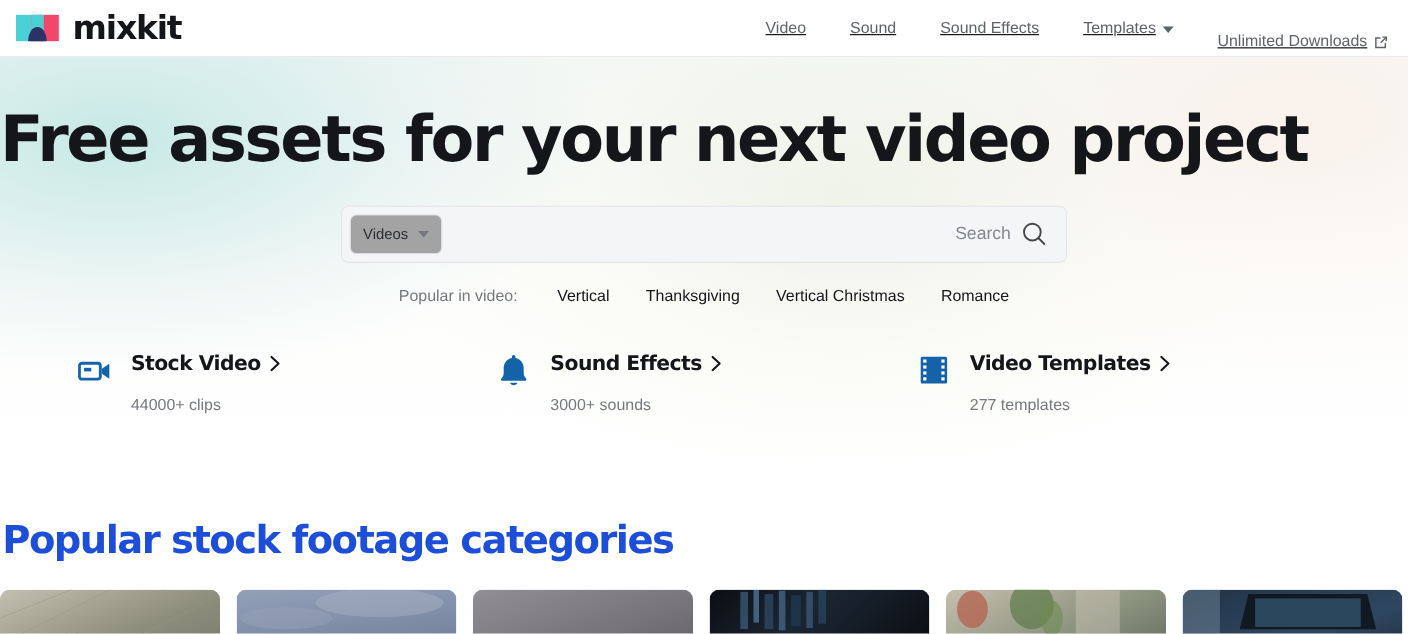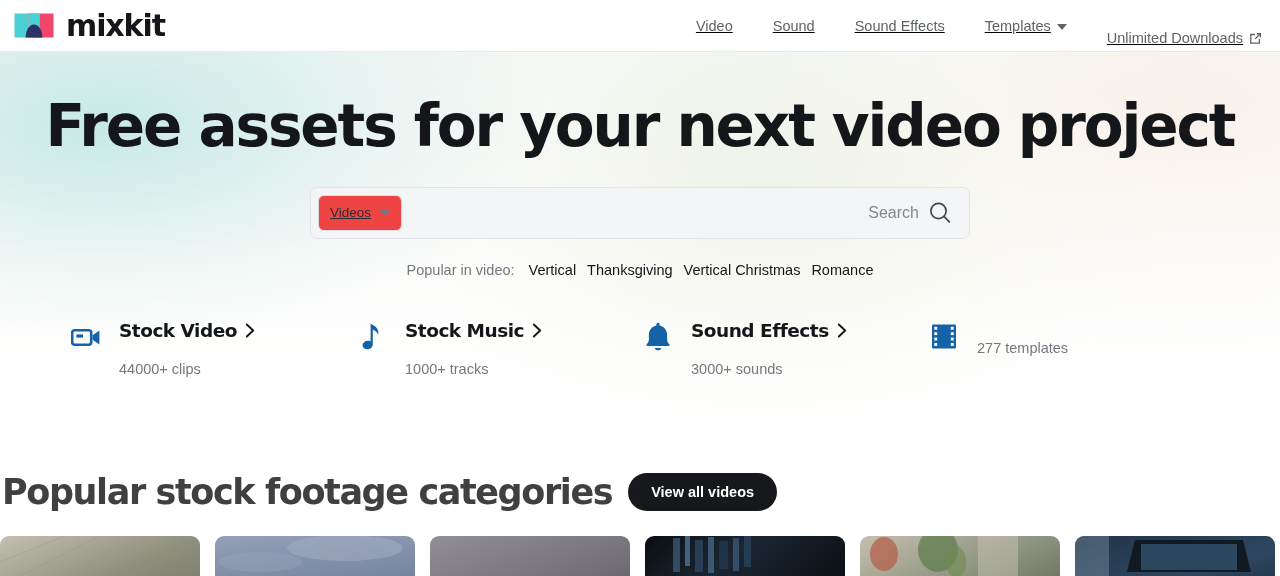--- a/index.html
+++ b/index.html
@@ -75,21 +75,20 @@
     position: relative;
     height: 368px;
     background:
       radial-gradient(ellipse 620px 300px at 8% 20%, rgba(196,232,228,0.95) 0%, rgba(214,236,233,0.4) 45%, rgba(255,255,255,0) 72%),
       radial-gradient(ellipse 520px 330px at 60% 35%, rgba(236,240,226,0.75) 0%, rgba(245,245,235,0.25) 50%, rgba(255,255,255,0) 78%),
       radial-gradient(ellipse 560px 300px at 92% 15%, rgba(250,240,232,0.85) 0%, rgba(252,247,242,0.35) 50%, rgba(255,255,255,0) 80%),
       linear-gradient(180deg, #f4f8f6 0%, #fdfdfc 55%, #ffffff 100%);
     overflow: hidden;
   }
   .hero-title {
-    text-align: center;
     padding-top: 42px;
     font-size: 58px;
     line-height: 1.12;
     font-weight: 700;
     letter-spacing: -2.1px;
     color: #15161a;
     font-family: "DejaVu Sans", sans-serif;
   }
 
   
@@ -100,32 +99,31 @@
     background: #f4f5f6;
     border: 1px solid #e3e4e6;
     border-radius: 7px;
     display: flex;
     align-items: center;
     padding: 0 8px 0 7px;
   }
   .type-select {
     height: 36px;
     min-width: 82px;
-    background: #ef4444;
+    background: #a3a3a3;
     border: 1px solid #dcdde0;
     border-radius: 6px;
     display: flex;
     align-items: center;
     justify-content: center;
     gap: 9px;
     padding: 0 11px;
     font-size: 13.5px;
     color: #2b2d31;
     cursor: pointer;
-    text-decoration: underline;
   }
   .caret-sm {
     width: 0; height: 0;
     border-left: 5px solid transparent;
     border-right: 5px solid transparent;
     border-top: 6px solid #75787d;
   }
   .search-input {
     flex: 1;
     border: none;
@@ -149,21 +147,21 @@
   
   .popular {
     display: flex;
     justify-content: center;
     align-items: baseline;
     gap: 11px;
     margin-top: 23px;
     font-size: 14.5px;
   }
   .popular-label { color: #75787d; margin-right: 3px; }
-  .popular-link { color: #15161a; cursor: pointer; }
+  .popular-link { color: #15161a; cursor: pointer; margin-left: 22px; }
 
   
   .shortcuts {
     display: flex;
     margin-top: 42px;
     padding: 0 66px 0 70px;
   }
   .shortcut {
     flex: 1;
     display: flex;
@@ -192,21 +190,21 @@
     display: flex;
     align-items: center;
     gap: 16px;
     padding: 0 0 0 2px;
     margin-top: 52px;
   }
   .section-title {
     font-size: 35px;
     font-weight: 700;
     letter-spacing: -1.4px;
-    color: #404040;
+    color: #1d4ed8;
     font-family: "DejaVu Sans", sans-serif;
   }
   .pill-btn {
     background: #16181c;
     color: #ffffff;
     border: none;
     border-radius: 22px;
     height: 38px;
     padding: 0 23px;
     font-size: 14.5px;
@@ -319,36 +317,20 @@
         <div class="shortcut-title">
           <span>Stock Video</span>
           <svg class="chev" viewBox="0 0 10 15" fill="none" stroke="#15161a" stroke-width="1.9">
             <path d="M1.8 1.5 L8.2 7.5 L1.8 13.5" stroke-linecap="round" stroke-linejoin="round"></path>
           </svg>
         </div>
         <div class="shortcut-sub">44000+ clips</div>
       </div>
     </div>
 
-    <div class="shortcut">
-      <span class="shortcut-icon">
-        <svg width="22" height="28" viewBox="0 0 22 28" fill="#1463a8">
-          <path d="M9.6 0.8 L9.6 18.2 C9.6 18.2 8.4 17.4 6.4 17.7 C3.6 18.1 1.4 20.2 1.6 22.6 C1.8 25.0 4.2 26.6 7.0 26.2 C9.6 25.8 11.8 23.8 11.8 21.4 L11.8 6.6 C13.4 7.6 15.8 8.6 17.2 11.4 C18.0 8.0 16.2 4.2 12.8 2.4 C11.6 1.7 10.6 1.1 9.6 0.8 Z"></path>
-        </svg>
-      </span>
-      <div>
-        <div class="shortcut-title">
-          <span>Stock Music</span>
-          <svg class="chev" viewBox="0 0 10 15" fill="none" stroke="#15161a" stroke-width="1.9">
-            <path d="M1.8 1.5 L8.2 7.5 L1.8 13.5" stroke-linecap="round" stroke-linejoin="round"></path>
-          </svg>
-        </div>
-        <div class="shortcut-sub">1000+ tracks</div>
-      </div>
-    </div>
 
     <div class="shortcut">
       <span class="shortcut-icon">
         <svg width="26" height="29" viewBox="0 0 26 29" fill="#1463a8">
           <path d="M13 0.8 C12.1 0.8 11.4 1.5 11.4 2.4 L11.4 3.4 C7.0 4.2 3.9 8.0 3.9 12.6 L3.9 17.4 C3.9 19.2 3.1 20.9 1.8 22.1 C1.0 22.8 1.5 24.1 2.6 24.1 L23.4 24.1 C24.5 24.1 25.0 22.8 24.2 22.1 C22.9 20.9 22.1 19.2 22.1 17.4 L22.1 12.6 C22.1 8.0 19.0 4.2 14.6 3.4 L14.6 2.4 C14.6 1.5 13.9 0.8 13 0.8 Z"></path>
           <path d="M9.6 26.0 C10.1 27.4 11.4 28.3 13 28.3 C14.6 28.3 15.9 27.4 16.4 26.0 Z"></path>
         </svg>
       </span>
       <div>
         <div class="shortcut-title">
@@ -371,31 +353,36 @@
             <rect x="4.3" y="14.6" width="2.9" height="2.9"></rect>
             <rect x="4.3" y="20.0" width="2.9" height="2.9"></rect>
             <rect x="20.8" y="3.8" width="2.9" height="2.9"></rect>
             <rect x="20.8" y="9.2" width="2.9" height="2.9"></rect>
             <rect x="20.8" y="14.6" width="2.9" height="2.9"></rect>
             <rect x="20.8" y="20.0" width="2.9" height="2.9"></rect>
           </g>
         </svg>
       </span>
       <div>
+        <div class="shortcut-title">
+          <span>Video Templates</span>
+          <svg class="chev" viewBox="0 0 10 15" fill="none" stroke="#15161a" stroke-width="1.9">
+            <path d="M1.8 1.5 L8.2 7.5 L1.8 13.5" stroke-linecap="round" stroke-linejoin="round"></path>
+          </svg>
+        </div>
         <div class="shortcut-sub">277 templates</div>
       </div>
     </div>
 
   </div>
 </div>
 
 <div>
   <div class="section-head">
     <h2 class="section-title">Popular stock footage categories</h2>
-    <button class="pill-btn">View all videos</button>
   </div>
 
   <div class="cards">
     <div class="card">
       <svg class="card-img" viewBox="0 0 200 120" preserveAspectRatio="none">
         <defs>
             <linearGradient id="cg1" x1="0" y1="0" x2="0.7" y2="1">
           <stop offset="0%" stop-color="#c2c0b0"></stop>
               <stop offset="50%" stop-color="#8d8d7c"></stop>
               <stop offset="100%" stop-color="#6b6e62"></stop>

